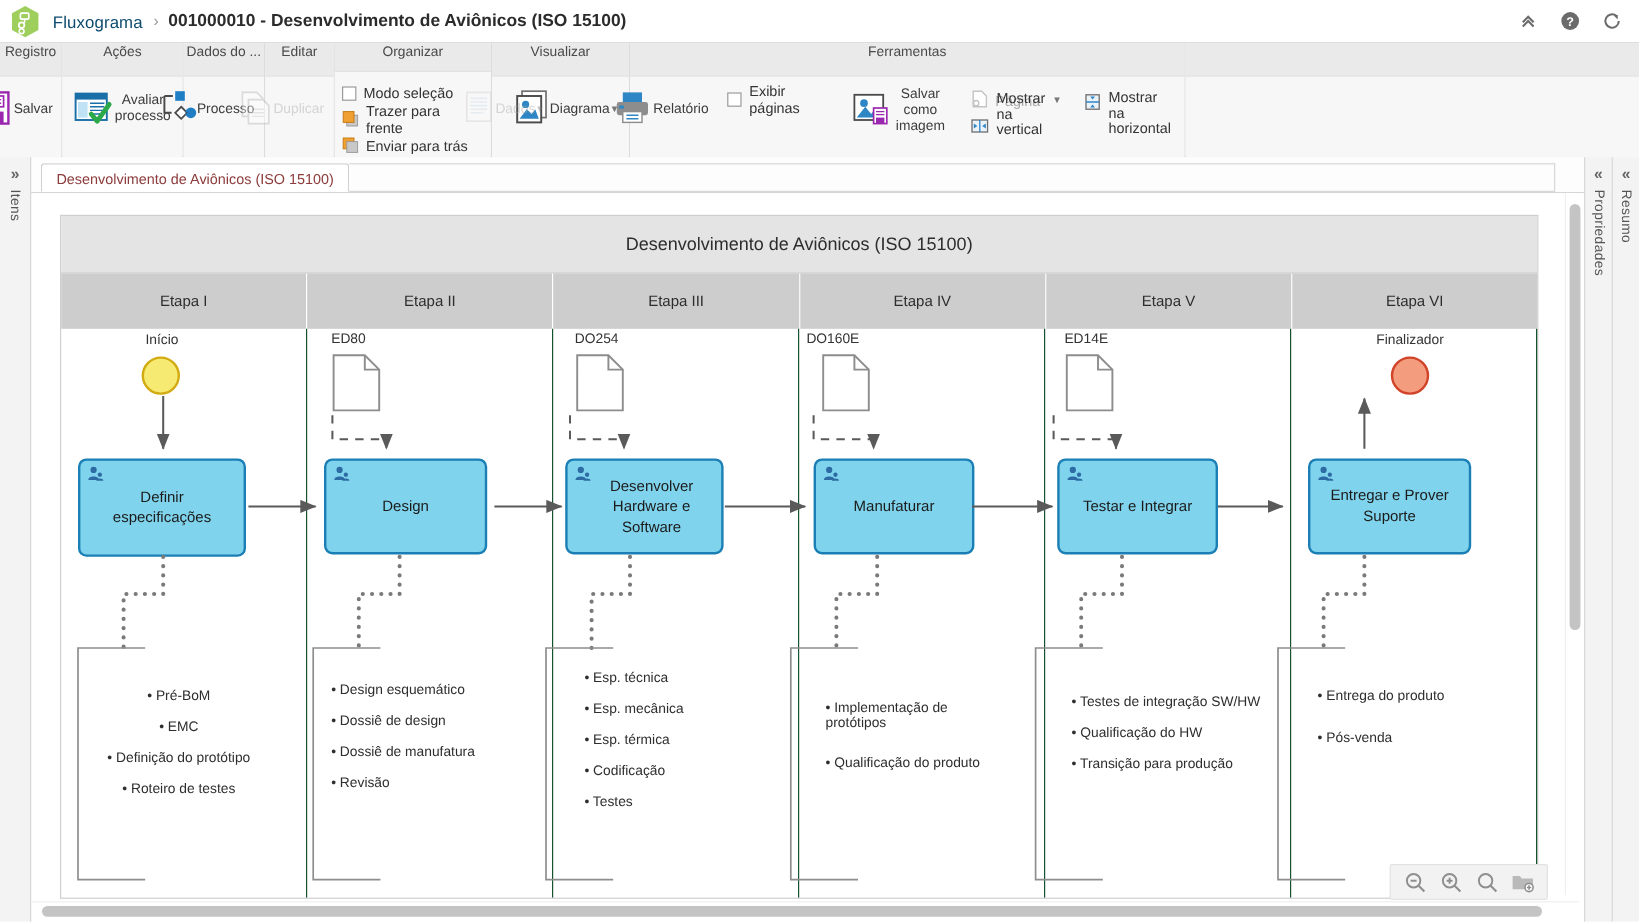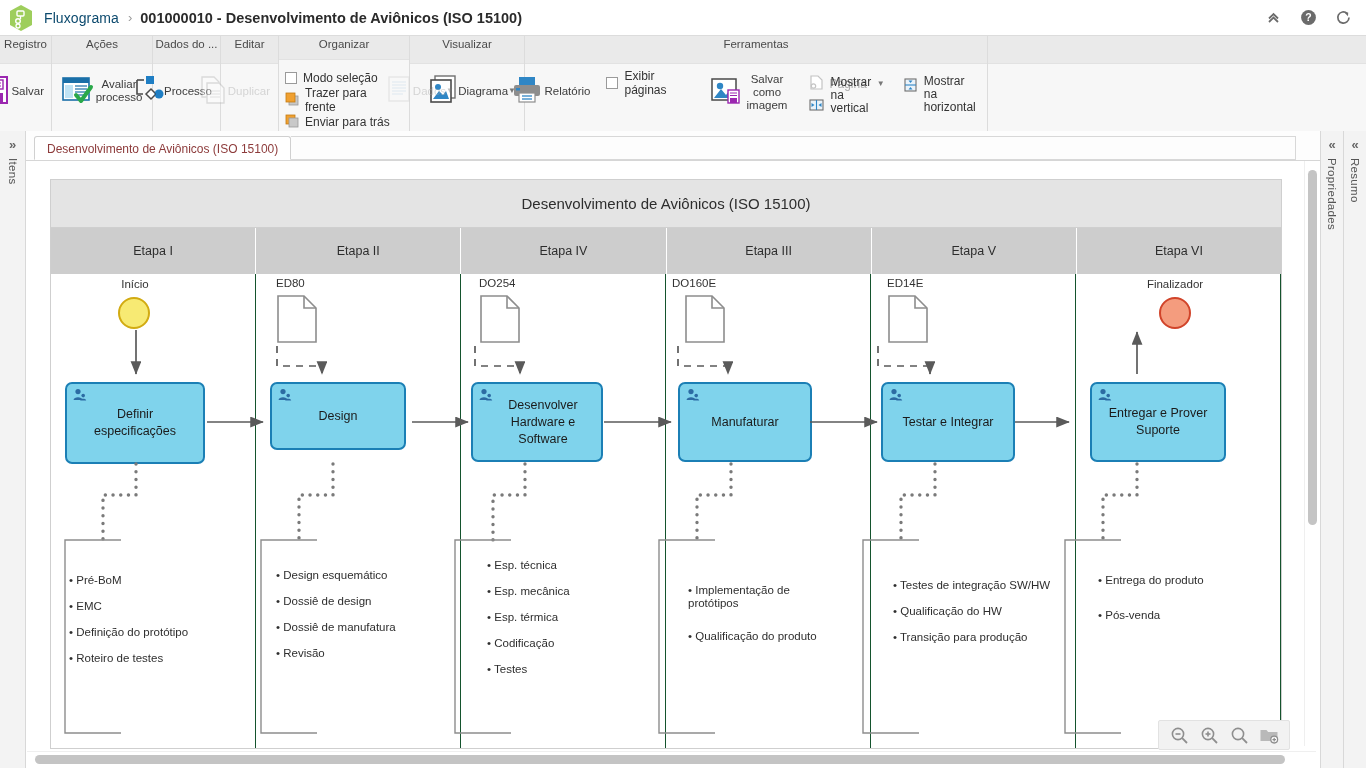--- a/index.html
+++ b/index.html
@@ -514,22 +514,22 @@
 </div>
 
 <div id="canvas-wrap">
   <div id="diagram">
 
     <div id="diagram-title">Desenvolvimento de Aviônicos (ISO 15100)</div>
 
     <div id="lane-head">
       <div class="lane-head-cell">Etapa I</div>
       <div class="lane-head-cell">Etapa II</div>
+      <div class="lane-head-cell">Etapa III</div>
       <div class="lane-head-cell">Etapa IV</div>
-      <div class="lane-head-cell">Etapa III</div>
       <div class="lane-head-cell">Etapa V</div>
       <div class="lane-head-cell">Etapa VI</div>
     </div>
 
     <div id="lane-body">
 
       <div class="lane-col">
         <span class="ev-label" style="left:-18px">Início</span>
         <span class="ev-circle ev-start" style="margin-left:-35px"></span>
 
@@ -538,38 +538,38 @@
             <svg width="15" height="15" viewBox="0 0 15 15">
               <circle cx="6" cy="3.6" r="2.6" fill="#2c6ba3"></circle>
               <path d="M1.6 12 C1.6 8.2 10.4 8.2 10.4 12 Z" fill="#2c6ba3"></path>
               <circle cx="11.2" cy="7.6" r="1.8" fill="#2c6ba3"></circle>
               <path d="M8.2 12.6 C8.2 10.1 14.2 10.1 14.2 12.6 Z" fill="#2c6ba3"></path>
             </svg>
           </span>
           <span>Definir especificações</span>
         </div>
 
-        <div class="ann" style="left:18px; top:300px; width:160px;">
+        <div class="ann" style="left:18px; top:300px; width:160px;text-align:center;">
           <div class="ann-item">• Pré-BoM</div>
           <div class="ann-item">• EMC</div>
           <div class="ann-item">• Definição do protótipo</div>
           <div class="ann-item">• Roteiro de testes</div>
         </div>
       </div>
 
       <div class="lane-col">
         <span class="doc-label" style="left:20px">ED80</span>
         <span class="doc-shape" style="left:20px">
           <svg width="42" height="50" viewBox="0 0 42 50">
             <path d="M2 2 h26 l12 12 v34 h-38 Z" fill="#fff" stroke="#8d8d8d" stroke-width="1.6"></path>
             <path d="M28 2 v12 h12" fill="none" stroke="#8d8d8d" stroke-width="1.6"></path>
           </svg>
         </span>
 
-        <div class="task" style="left:14px; top:108px; width:136px; height:68px;">
+        <div class="task" style="left:14px; top:108px; width:136px; height:80px;">
           <span class="task-actor">
             <svg width="15" height="15" viewBox="0 0 15 15">
               <circle cx="6" cy="3.6" r="2.6" fill="#2c6ba3"></circle>
               <path d="M1.6 12 C1.6 8.2 10.4 8.2 10.4 12 Z" fill="#2c6ba3"></path>
               <circle cx="11.2" cy="7.6" r="1.8" fill="#2c6ba3"></circle>
               <path d="M8.2 12.6 C8.2 10.1 14.2 10.1 14.2 12.6 Z" fill="#2c6ba3"></path>
             </svg>
           </span>
           <span>Design</span>
         </div>

